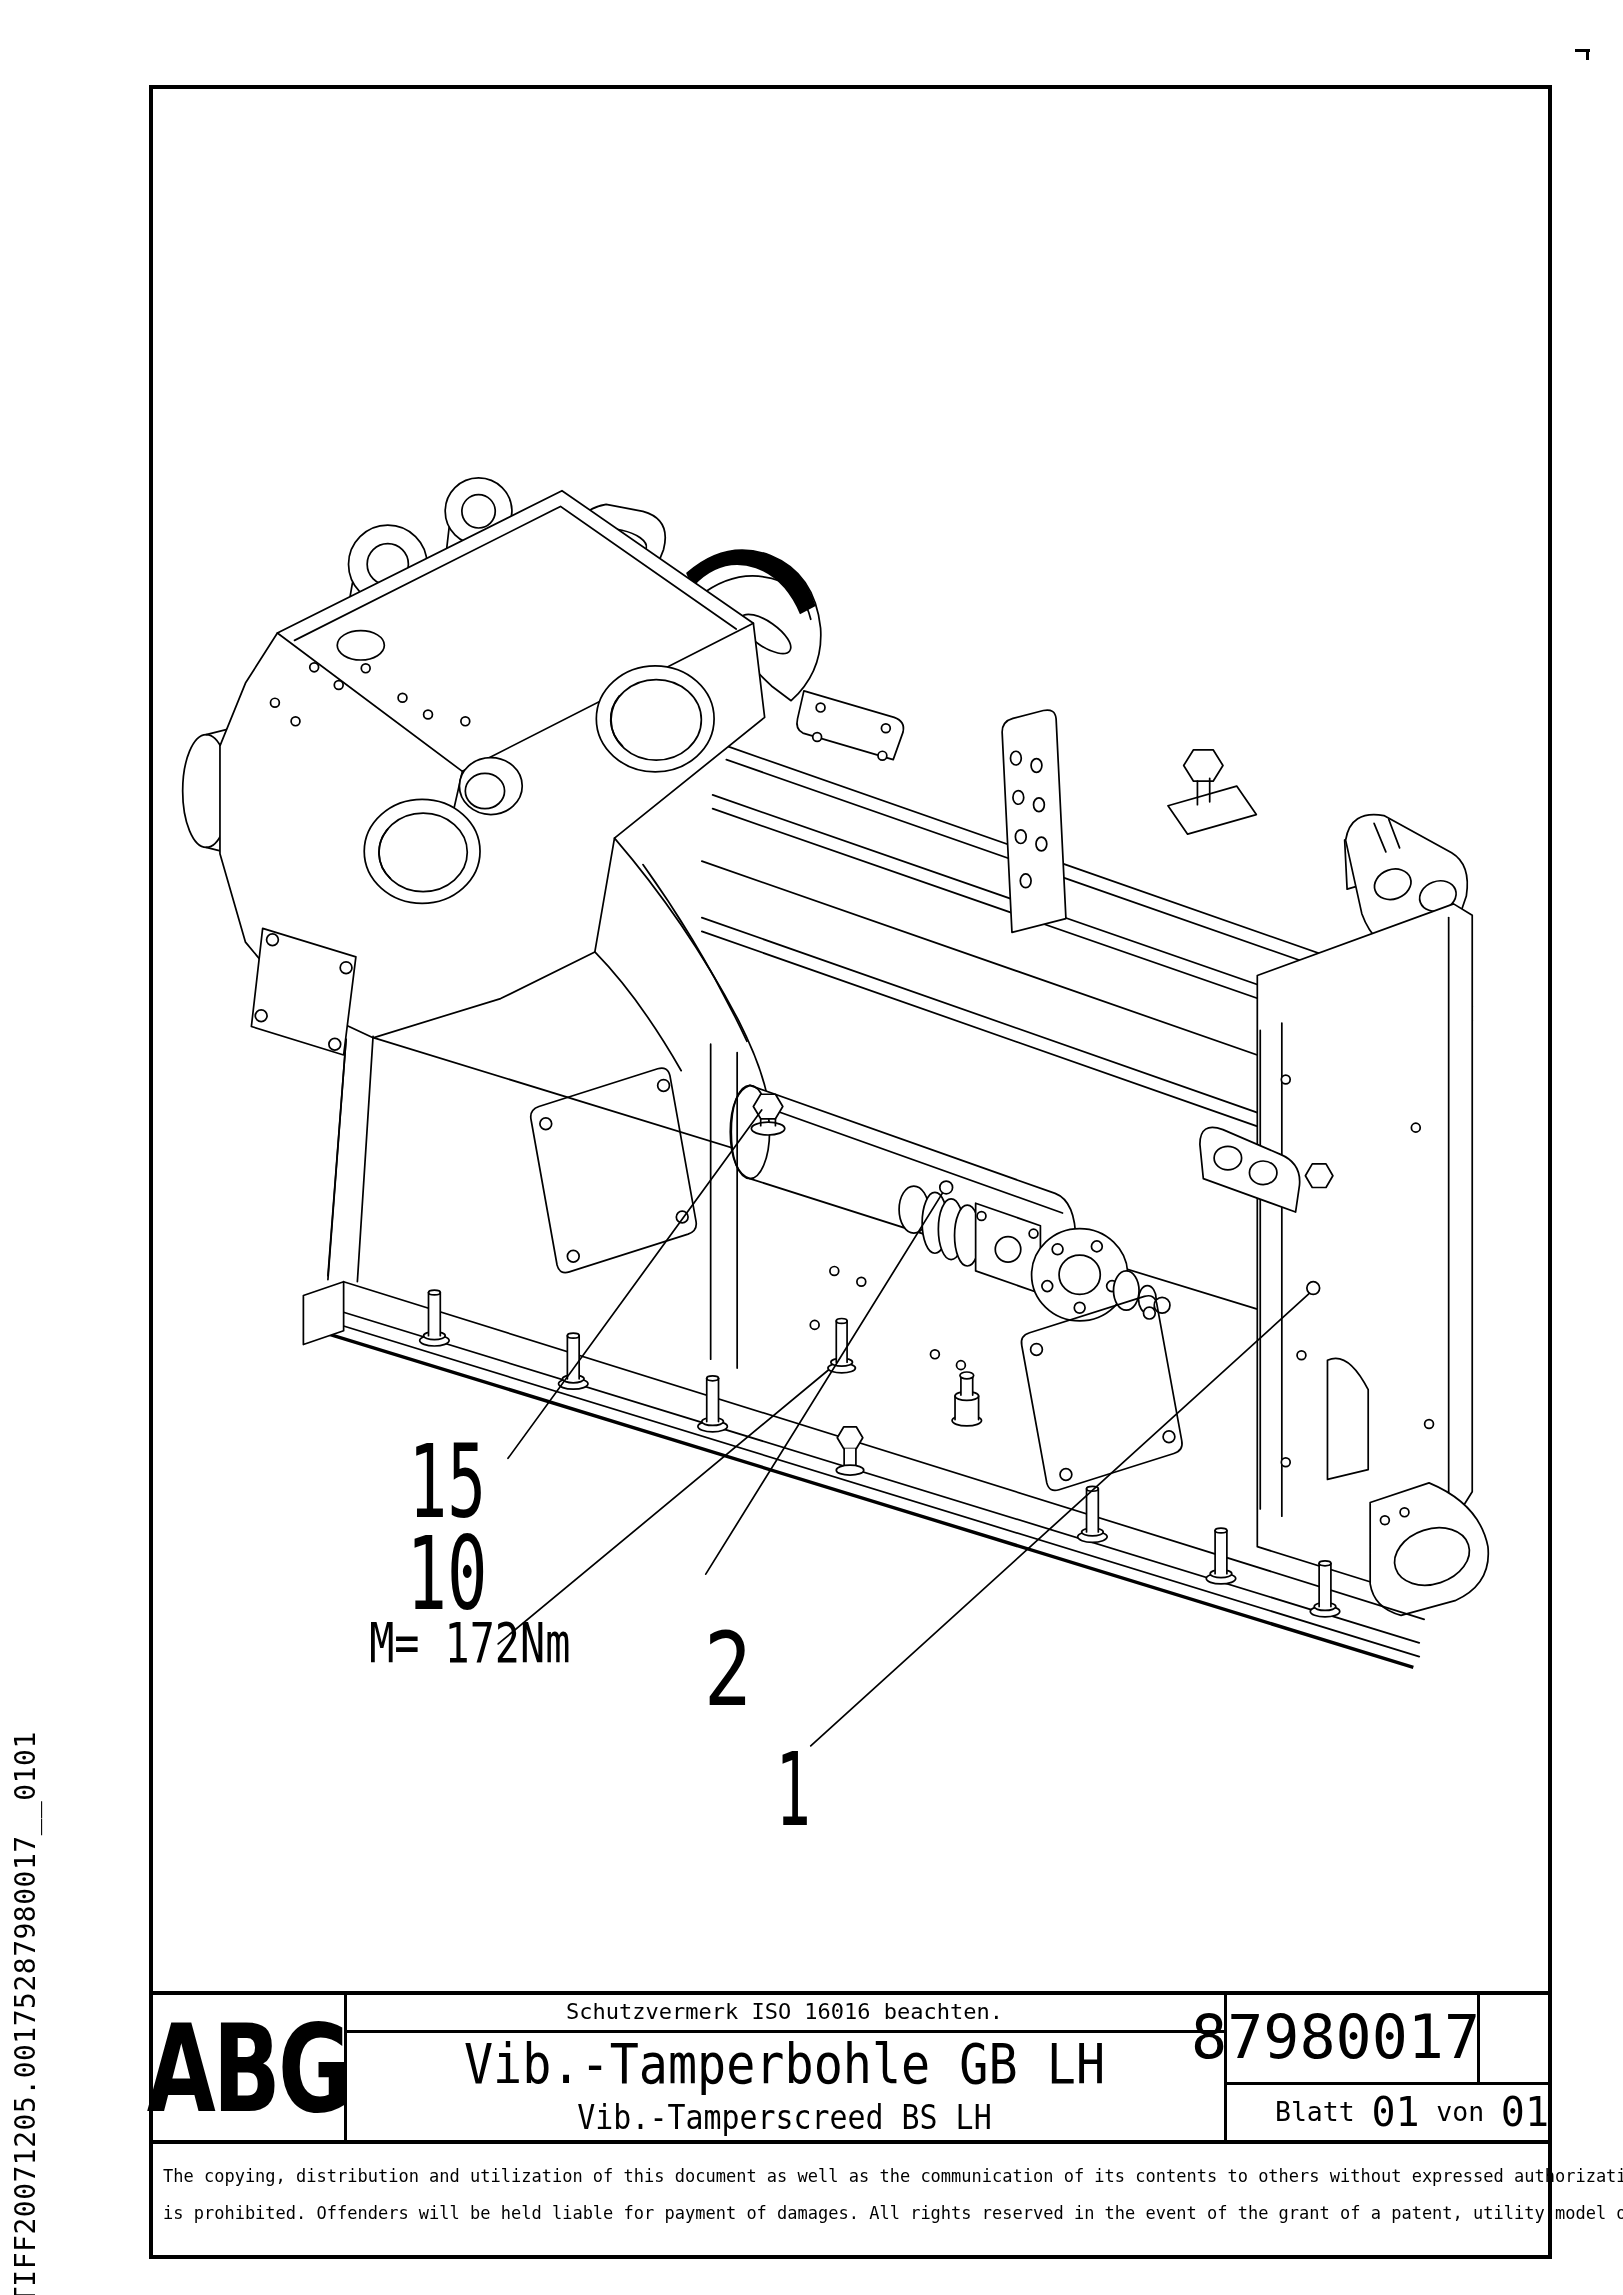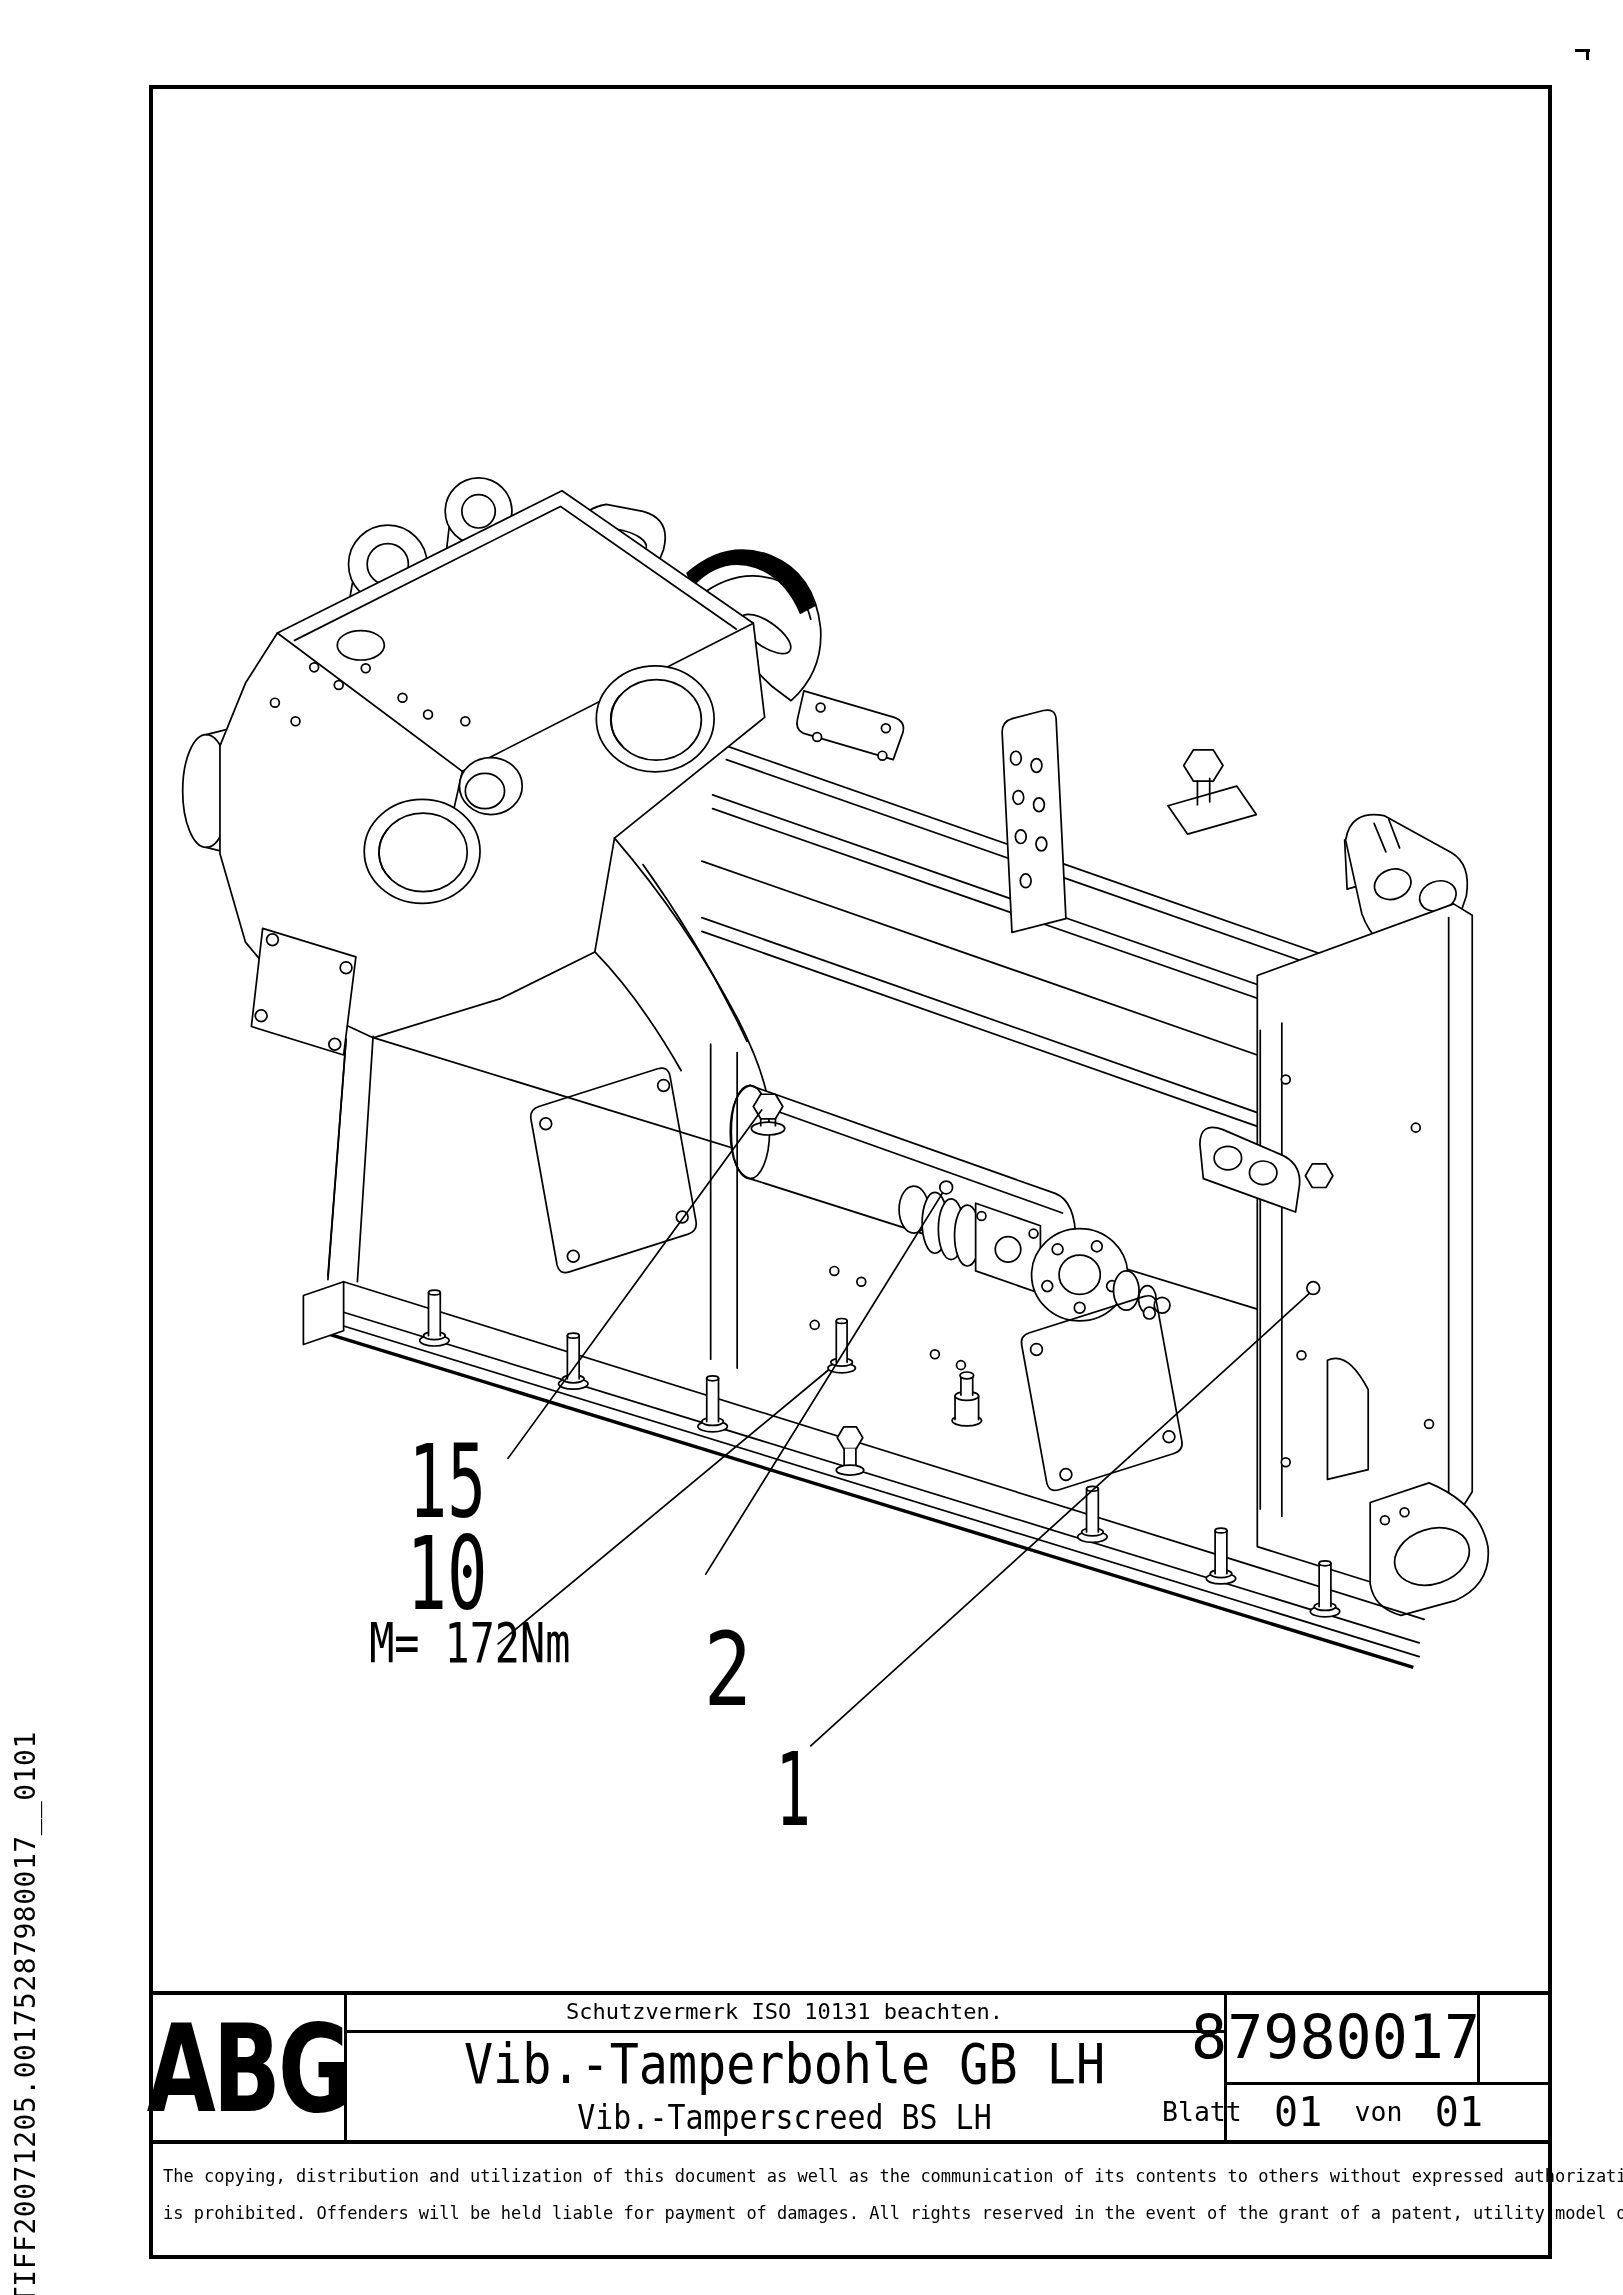--- a/index.html
+++ b/index.html
@@ -11,22 +11,22 @@
   #frame{position:absolute;left:149px;top:85px;width:1395px;height:2166px;border:4.4px solid #000;}
   
   .cell{position:absolute;display:flex;align-items:center;justify-content:center;}
   #abg-logo{left:153px;top:1998px;width:189px;height:140px;
             font-family:"DejaVu Sans",sans-serif;font-weight:bold;font-size:91px;
             letter-spacing:-2.9px;transform:scale(0.98,1.34);}
   #schutz{left:346px;top:1993px;width:877px;height:36px;font-size:22px;}
   #title-de{left:346px;top:2031px;width:877px;height:65px;font-size:55px;transform:scaleX(0.88);}
   #title-en{left:346px;top:2094px;width:877px;height:45px;font-size:34px;transform:scaleX(0.88);}
   #doc-num{left:1212px;top:1993px;width:247px;height:88px;font-size:60px;}
-  #sheet-row{left:1162px;top:2084px;width:321px;height:55px;display:flex;align-items:center;
-             justify-content:space-between;gap:16.7px;}
+  #sheet-row{left:1228px;top:2084px;width:321px;height:55px;display:flex;align-items:center;
+             justify-content:flex-end;gap:16.7px;}
   #sheet-row .small{font-size:26.5px;}
   #sheet-row .big{font-size:40px;}
   #legal{left:163px;top:2158px;width:1379px;font-size:17px;line-height:37px;white-space:nowrap;}
   
   #side-text{left:8.8px;top:2304px;transform:rotate(-90deg);transform-origin:0 0;
              font-size:28px;letter-spacing:0.5px;white-space:nowrap;width:687px;}
   
   .crop{position:absolute;background:#000;}
   svg{position:absolute;left:0;top:0;}
   svg *{vector-effect:none;}
@@ -289,21 +289,21 @@
 
   <div class="rule" style="left:151px;top:1991px;width:1398px;height:4.4px;"></div>
   <div class="rule" style="left:344px;top:1991px;width:2.5px;height:152px;"></div>
   <div class="rule" style="left:1224px;top:1991px;width:2.5px;height:152px;"></div>
   <div class="rule" style="left:346px;top:2030px;width:878px;height:2.5px;"></div>
   <div class="rule" style="left:1477px;top:1991px;width:2.5px;height:94px;"></div>
   <div class="rule" style="left:1227px;top:2082px;width:322px;height:2.5px;"></div>
   <div class="rule" style="left:151px;top:2140px;width:1398px;height:4.4px;"></div>
 
   <div class="cell abs" id="abg-logo">ABG</div>
-  <div class="cell abs" id="schutz">Schutzvermerk ISO 10131 beachten.</div>
+  <div class="cell abs" id="schutz">Schutzvermerk ISO 16016 beachten.</div>
   <div class="cell abs" id="title-de">Vib.-Tamperbohle GB LH</div>
   <div class="cell abs" id="title-en">Vib.-Tamperscreed BS LH</div>
   <div class="cell abs" id="doc-num">87980017</div>
   <div class="abs" id="sheet-row">
     <span class="small">Blatt</span>
     <span class="big">01</span>
     <span class="small">von</span>
     <span class="big">01</span>
   </div>
 

